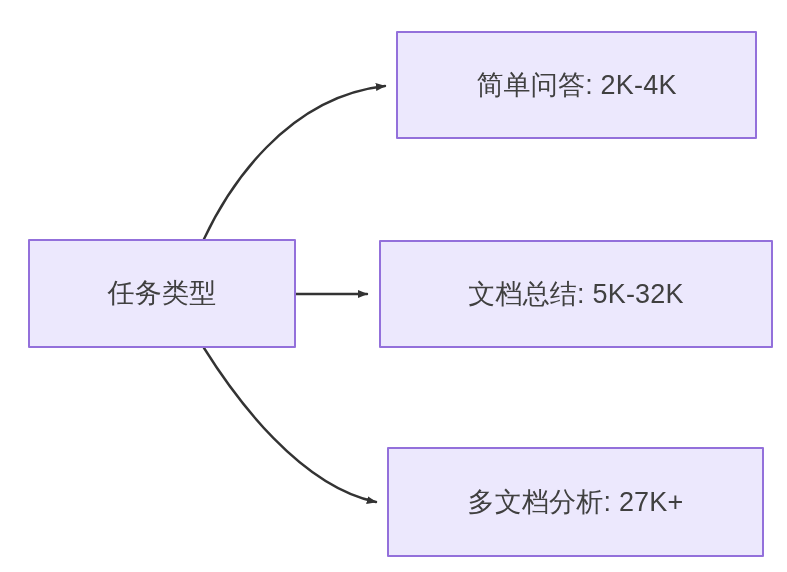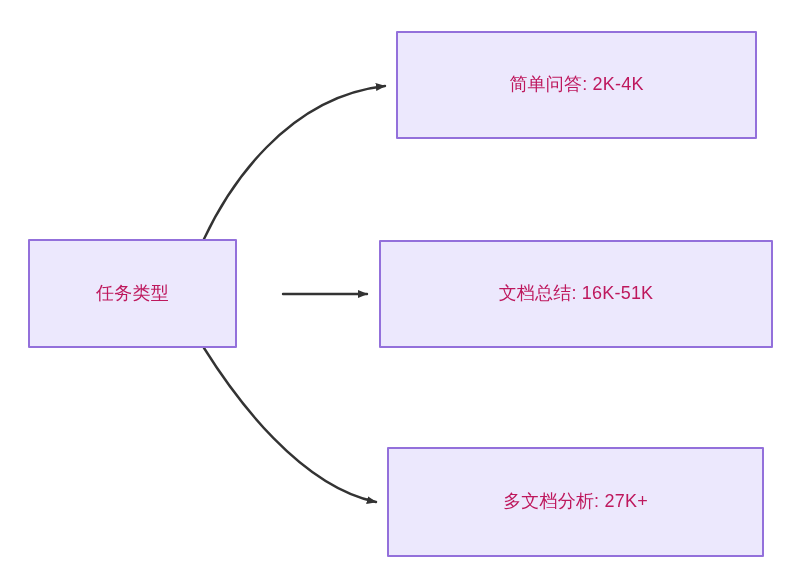--- a/index.html
+++ b/index.html
@@ -31,30 +31,30 @@
     box-sizing: border-box;
     background: #ece8fd;
     border: 2px solid #9370db;
     border-radius: 1px;
     display: flex;
     align-items: center;
     justify-content: center;
     z-index: 2;
   }
   .node-label {
-    color: #be185d;
-    font-size: 18px;
+    color: #404040;
+    font-size: 27px;
     line-height: 1.2;
     white-space: nowrap;
     letter-spacing: 0.2px;
   }
   #node-source {
     left: 28px;
     top: 239px;
-    width: 209px;
+    width: 268px;
     height: 109px;
   }
   #node-simple-qa {
     left: 396px;
     top: 31px;
     width: 361px;
     height: 108px;
   }
   #node-doc-summary {
     left: 379px;
@@ -90,20 +90,20 @@
 
   <div class="node" id="node-source">
     <span class="node-label">任务类型</span>
   </div>
 
   <div class="node" id="node-simple-qa">
     <span class="node-label">简单问答: 2K-4K</span>
   </div>
 
   <div class="node" id="node-doc-summary">
-    <span class="node-label">文档总结: 16K-51K</span>
+    <span class="node-label">文档总结: 5K-32K</span>
   </div>
 
   <div class="node" id="node-multi-doc">
     <span class="node-label">多文档分析: 27K+</span>
   </div>
 
 </div>
 
 </body></html>

